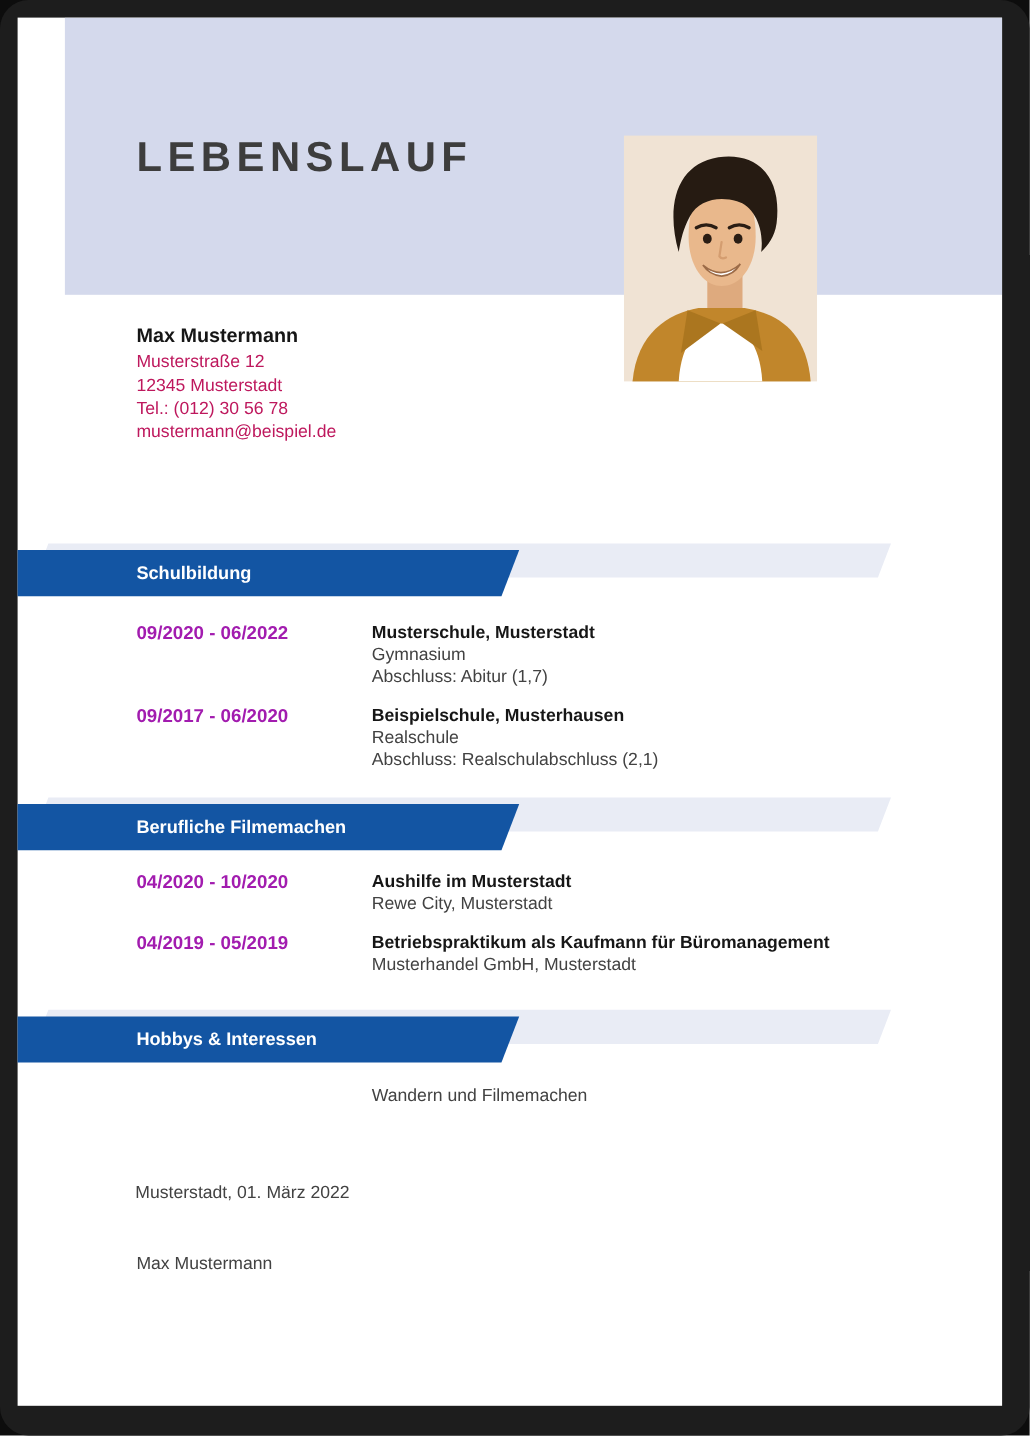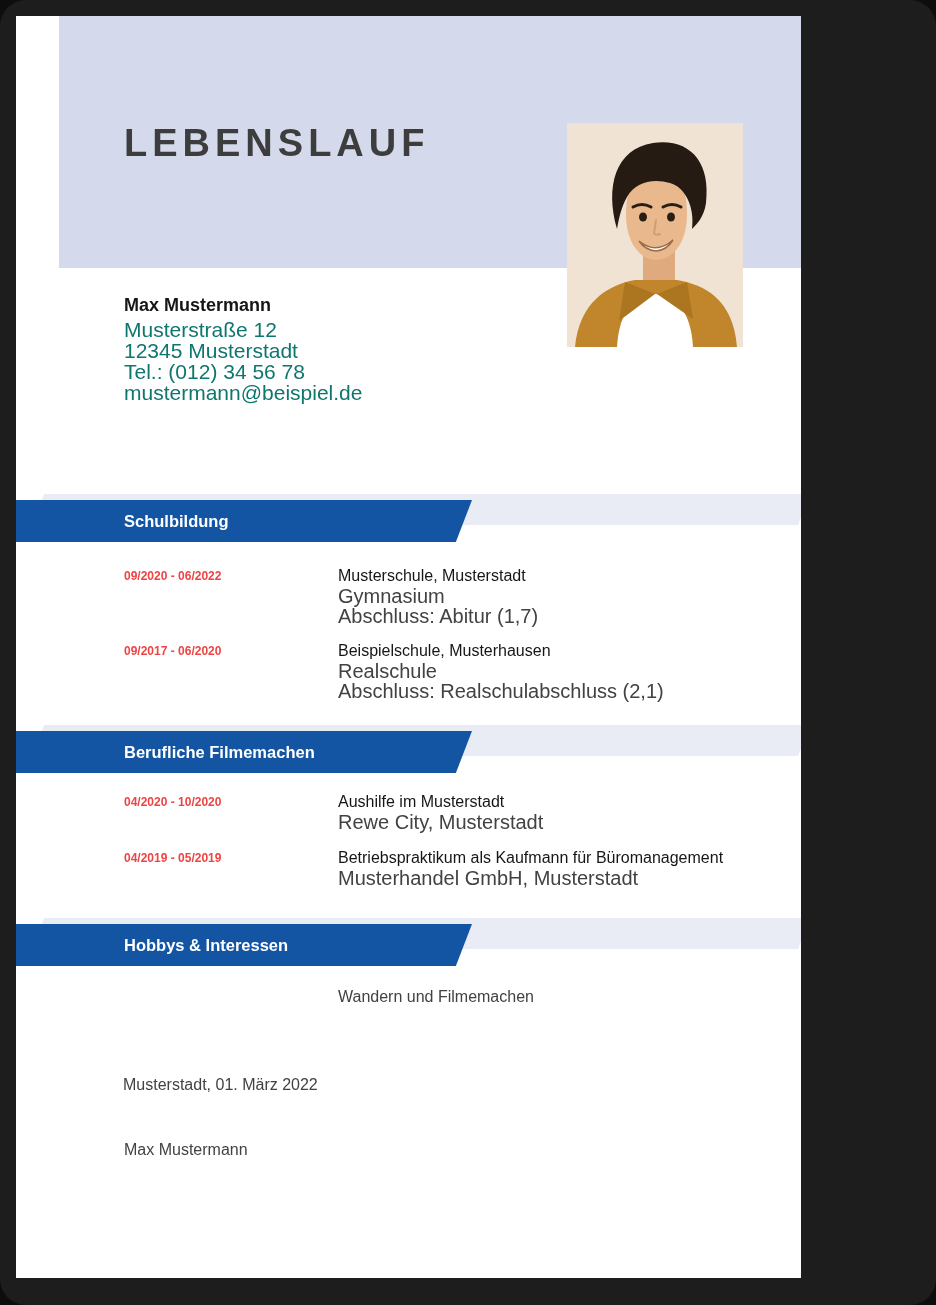--- a/index.html
+++ b/index.html
@@ -9,21 +9,21 @@
     font-family:"Liberation Sans", sans-serif;
     position:relative;
   }
   .frame {
     position:absolute; inset:0;
     background:#1d1d1d;
     border-radius:26px;
   }
   .page {
     position:absolute; left:16px; top:16px;
-    width:785px; height:1262px;
+    width:895px; height:1262px;
     background:#ffffff;
     overflow:hidden;
   }
   
   .header-band {
     position:absolute; left:43px; top:0; right:0; height:252px;
     background:var(--header-band,#d4d9ec);
   }
   .page-title {
     position:absolute; left:108px; top:106px;
@@ -33,21 +33,21 @@
   .photo {
     position:absolute; left:551px; top:107px;
     width:176px; height:224px; overflow:hidden;
   }
   
   .contact { position:absolute; left:108px; top:277px; }
   .contact-name {
     font-size:18px; font-weight:bold; color:#161616;
     line-height:24px; margin-bottom:2px;
   }
-  .contact-line { font-size:21px; color:#0f766e; line-height:21px; }
+  .contact-line { font-size:16px; color:#be185d; line-height:21px; }
   
   .banner { position:absolute; left:0; right:0; height:49px; }
   .banner-gray {
     position:absolute; left:28px; top:0; width:766px; height:31px;
     background:var(--banner-gray,#e9ecf5);
     transform:skewX(-21deg); transform-origin:top left;
   }
   .banner-blue {
     position:absolute; left:-14px; top:6px; width:470px; height:42px;
     background:var(--accent,#1355a3);
@@ -57,28 +57,28 @@
     position:absolute; left:108px; top:6px; height:42px; line-height:42px;
     color:#ffffff; font-size:16.5px; font-weight:bold; white-space:nowrap;
   }
   .banner-1 { top:478px; }
   .banner-2 { top:709px; }
   .banner-3 { top:902px; }
   
   .entry { position:absolute; left:108px; right:50px; }
   .entry .period {
     position:absolute; left:0; top:0;
-    font-size:12px; font-weight:bold; color:#ef4444; line-height:20px;
+    font-size:17px; font-weight:bold; color:#a21caf; line-height:20px;
     white-space:nowrap;
   }
   .entry .body { margin-left:214px; }
   .entry .entry-title {
-    font-size:16px; font-weight:normal; color:#161616; line-height:20px;
+    font-size:16px; font-weight:bold; color:#161616; line-height:20px;
   }
-  .entry .entry-line { font-size:20px; color:#424242; line-height:20px; }
+  .entry .entry-line { font-size:16px; color:#424242; line-height:20px; }
   .edu-1 { top:550px; }
   .edu-2 { top:625px; }
   .job-1 { top:776px; }
   .job-2 { top:832px; }
   .hobby-line {
     position:absolute; left:322px; top:971px;
     font-size:16px; color:#424242; line-height:20px;
   }
   
   .place-date {
@@ -116,21 +116,21 @@
         <ellipse cx="104" cy="94" rx="4" ry="4.5" fill="#2a1d14"></ellipse>
         <path d="M89 97 L87 110 Q89 113 93 111" stroke="#d49d70" stroke-width="2" fill="none" stroke-linecap="round"></path>
         <path d="M72 118 Q89 132 106 117 Q100 127 89 128 Q78 127 72 118 Z" fill="#ffffff" stroke="#9c6b47" stroke-width="1.5"></path>
       </svg>
     </div>
 
     <div class="contact">
       <div class="contact-name">Max Mustermann</div>
       <div class="contact-line">Musterstraße 12</div>
       <div class="contact-line">12345 Musterstadt</div>
-      <div class="contact-line">Tel.: (012) 34 56 78</div>
+      <div class="contact-line">Tel.: (012) 30 56 78</div>
       <div class="contact-line">mustermann@beispiel.de</div>
     </div>
 
     <div class="banner banner-1">
       <div class="banner-gray"></div>
       <div class="banner-blue"></div>
       <div class="banner-label">Schulbildung</div>
     </div>
 
     <div class="entry edu-1">

